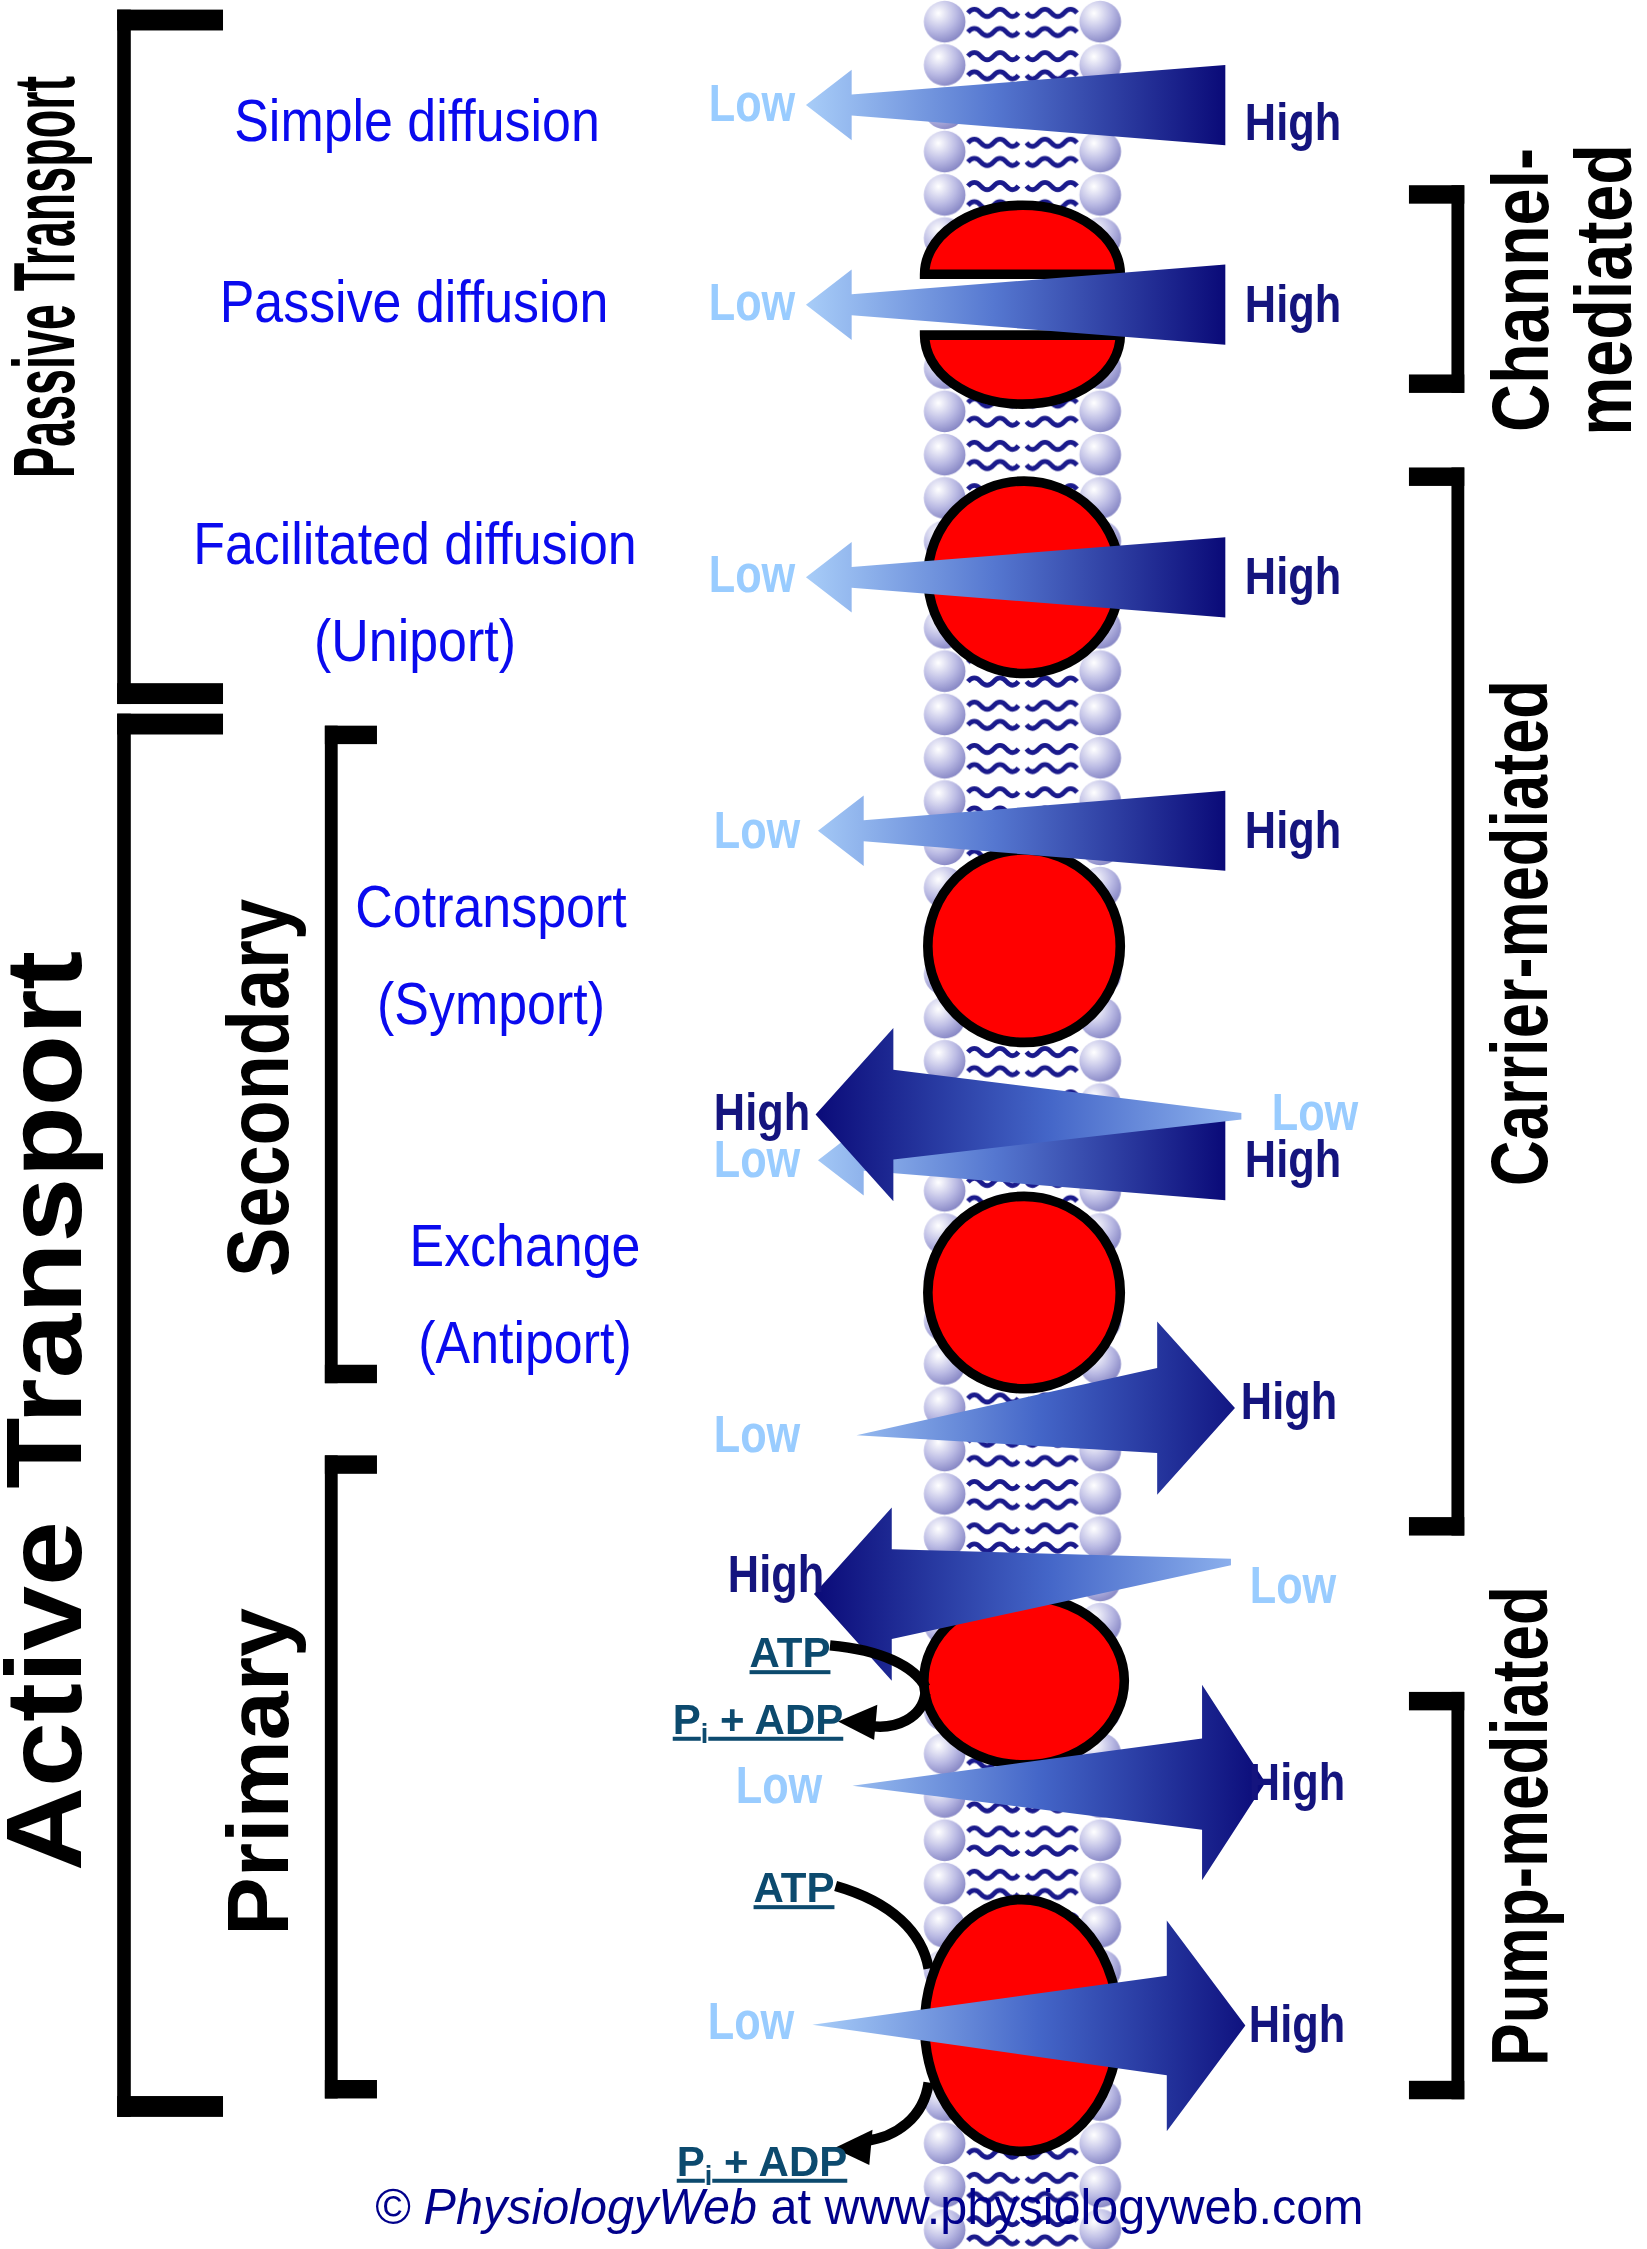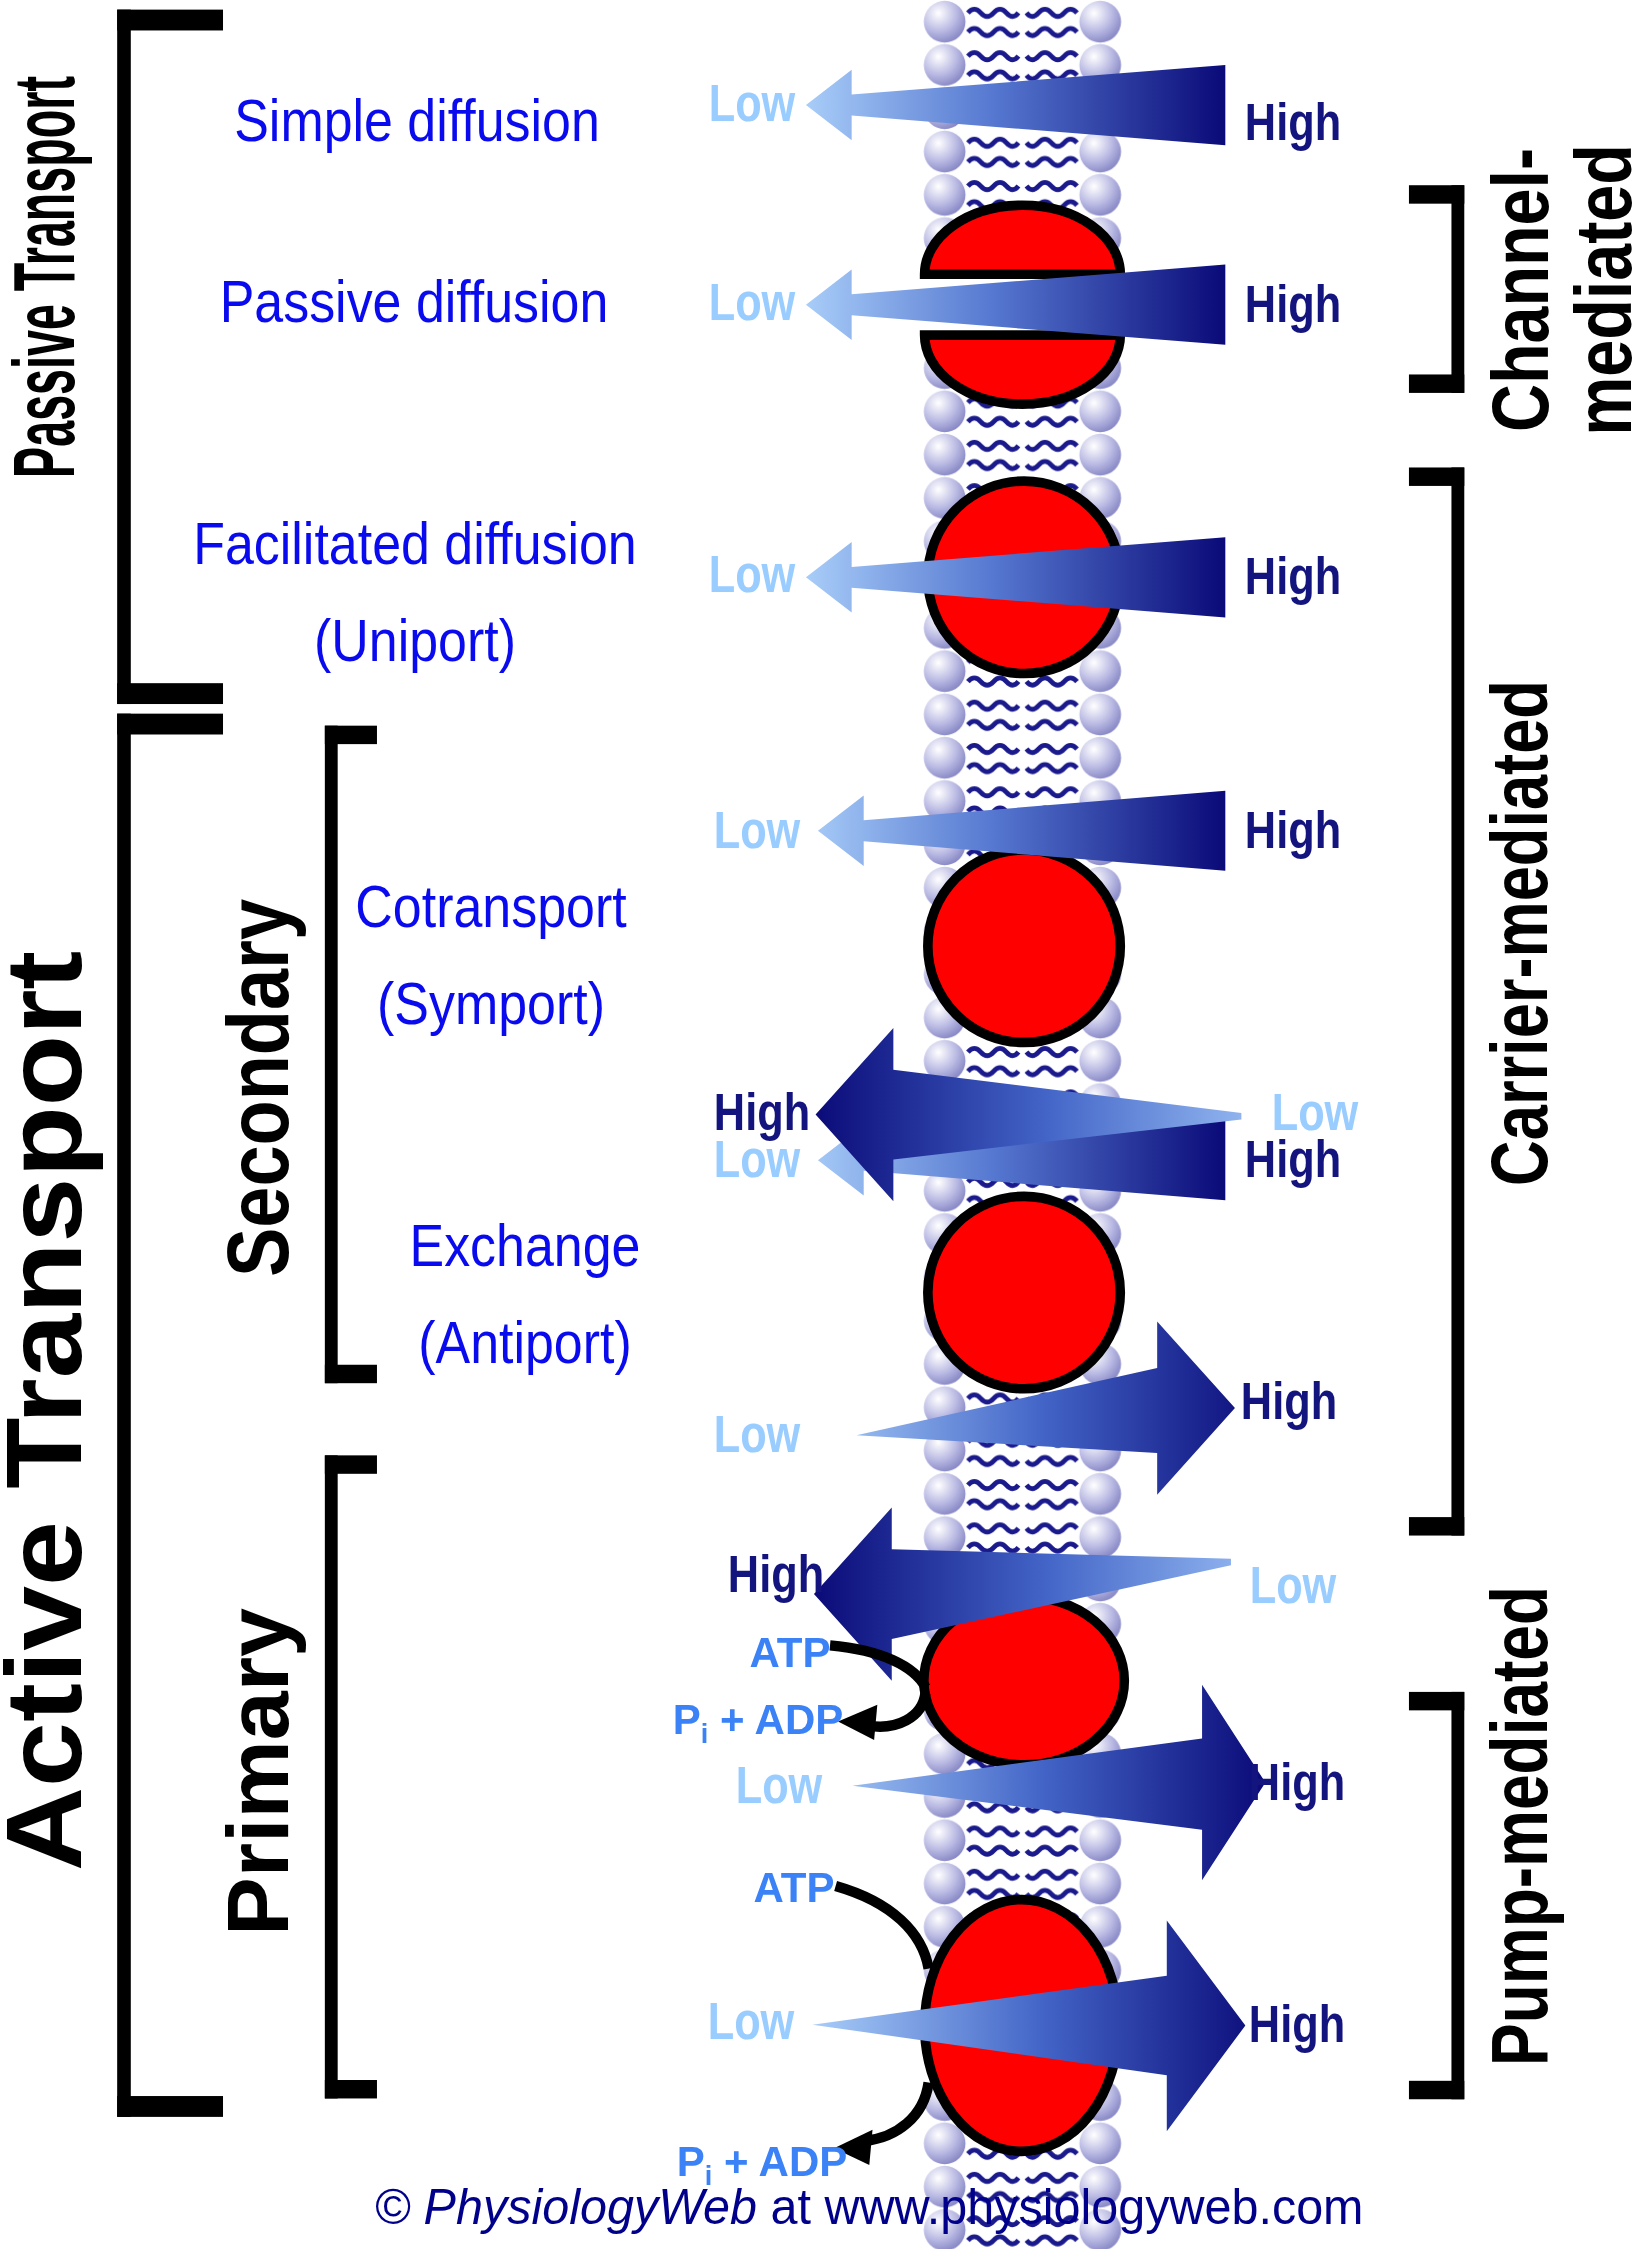--- a/index.html
+++ b/index.html
@@ -5,21 +5,21 @@
   html,body{margin:0;padding:0;background:#fff;}
   #stage{position:relative;width:1648px;height:2250px;background:#ffffff;overflow:hidden;
          font-family:"Liberation Sans",sans-serif;}
   #stage svg{position:absolute;left:0;top:0;}
   .lbl{position:absolute;white-space:pre;text-align:center;line-height:1.04;}
   .rot{font-weight:bold;color:#000000;}
   .blue{color:#0A0AEE;font-size:59px;line-height:1.65;}
   .marker{font-weight:bold;font-size:51px;}
   .low{color:#99CCFF;}
   .high{color:#14147E;}
-  .atp{font-weight:bold;color:#3b82f6;font-size:42px;}
+  .atp{font-weight:bold;color:#0c4a6e;font-size:42px;text-decoration:underline;}
   .atp sub{font-size:27px;}
   .footer{color:#00008B;font-size:50px;}
   .footer .brand{font-style:italic;}
 </style>
 </head>
 <body>
 
 <div id="stage">
 
   <svg width="1648" height="2250" viewBox="0 0 2055 2806">

